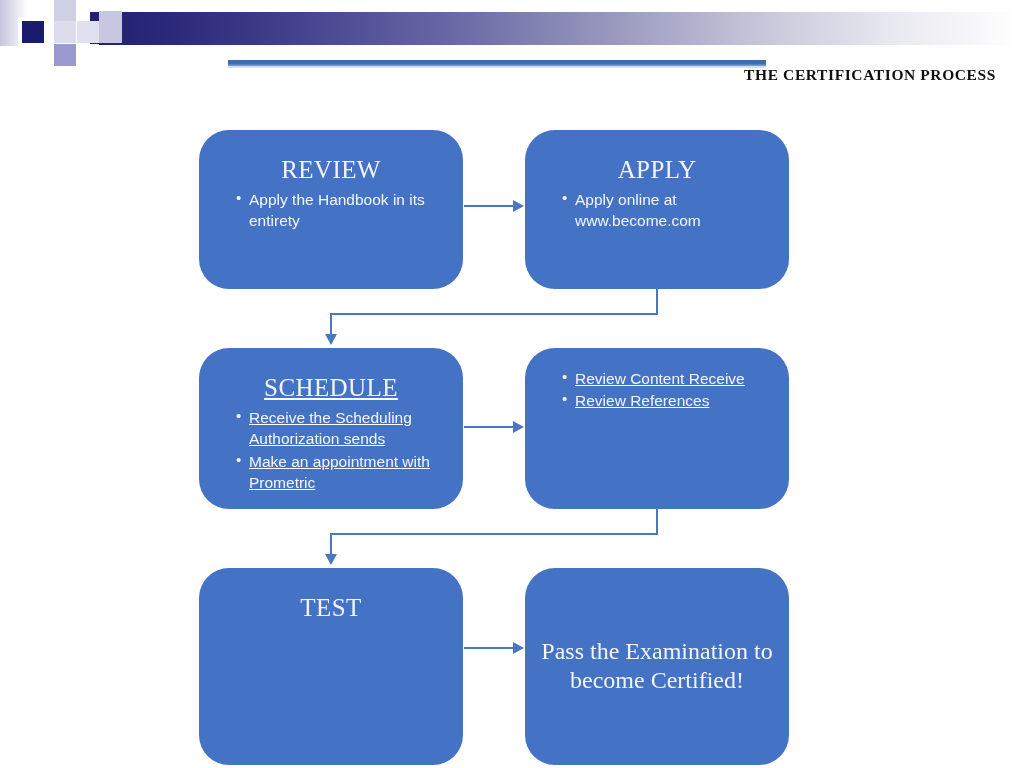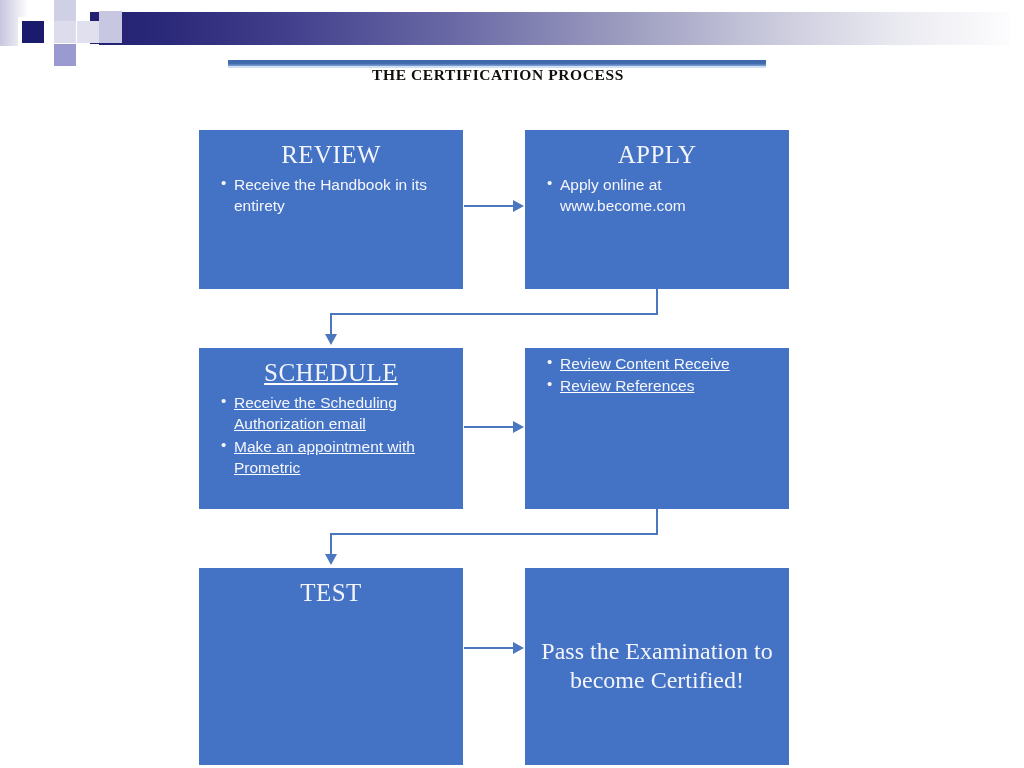--- a/index.html
+++ b/index.html
@@ -58,36 +58,37 @@
     content: "";
     position: absolute;
     left: 0; top: 6px;
     width: 538px; height: 2px;
     background: #cfe0f3;
   }
   #slide-title {
     position: absolute;
     left: 0; top: 66px;
     width: 996px;
-    text-align: center;
+    text-align: right;
     font-family: "Liberation Serif", serif;
     font-weight: bold;
     font-size: 15.5px;
     letter-spacing: 0.6px;
     color: #12100c;
     white-space: nowrap;
   }
 
   
   .box {
     position: absolute;
     background: #4472c4;
     box-sizing: border-box;
-    padding: 0;
+    padding: 15px;
     color: #ffffff;
+    border-radius: 30px;
   }
   .box-left  { left: 199px; width: 264px; }
   .box-right { left: 525px; width: 264px; }
   .row1 { top: 130px; height: 159px; }
   .row2 { top: 348px; height: 161px; text-decoration: underline; }
   .row3 { top: 568px; height: 197px; }
 
   .box-heading {
     font-family: "Liberation Serif", serif;
     font-size: 25px;
@@ -171,21 +172,21 @@
   <div class="sq sq-c"></div>
   <div class="sq sq-b"></div>
 </div>
 
 <div id="title-rule"></div>
 <div id="slide-title">THE CERTIFICATION PROCESS</div>
 
 <div class="box box-left row1">
   <div class="box-heading">REVIEW</div>
   <ul class="bullets">
-    <li>Receive the Handbook in its entirety</li>
+    <li>Apply the Handbook in its entirety</li>
   </ul>
 </div>
 
 <div class="box box-right row1">
   <div class="box-heading">APPLY</div>
   <ul class="bullets">
     <li>Apply online at www.become.com</li>
   </ul>
 </div>
 
@@ -193,21 +194,21 @@
 <div class="arrow-right" style="left:513px; top:200px;"></div>
 
 <div class="conn v-line" style="left:656px; top:289px; height:26px;"></div>
 <div class="conn h-line" style="left:330px; top:313px; width:328px;"></div>
 <div class="conn v-line" style="left:330px; top:313px; height:24px;"></div>
 <div class="arrow-down" style="left:325px; top:334px;"></div>
 
 <div class="box box-left row2">
   <div class="box-heading">SCHEDULE</div>
   <ul class="bullets">
-    <li>Receive the Scheduling Authorization email</li>
+    <li>Receive the Scheduling Authorization sends</li>
     <li>Make an appointment with Prometric</li>
   </ul>
 </div>
 
 <div class="box box-right row2">
   <ul class="bullets">
     <li>Review Content Receive</li>
     <li>Review References</li>
   </ul>
 </div>

